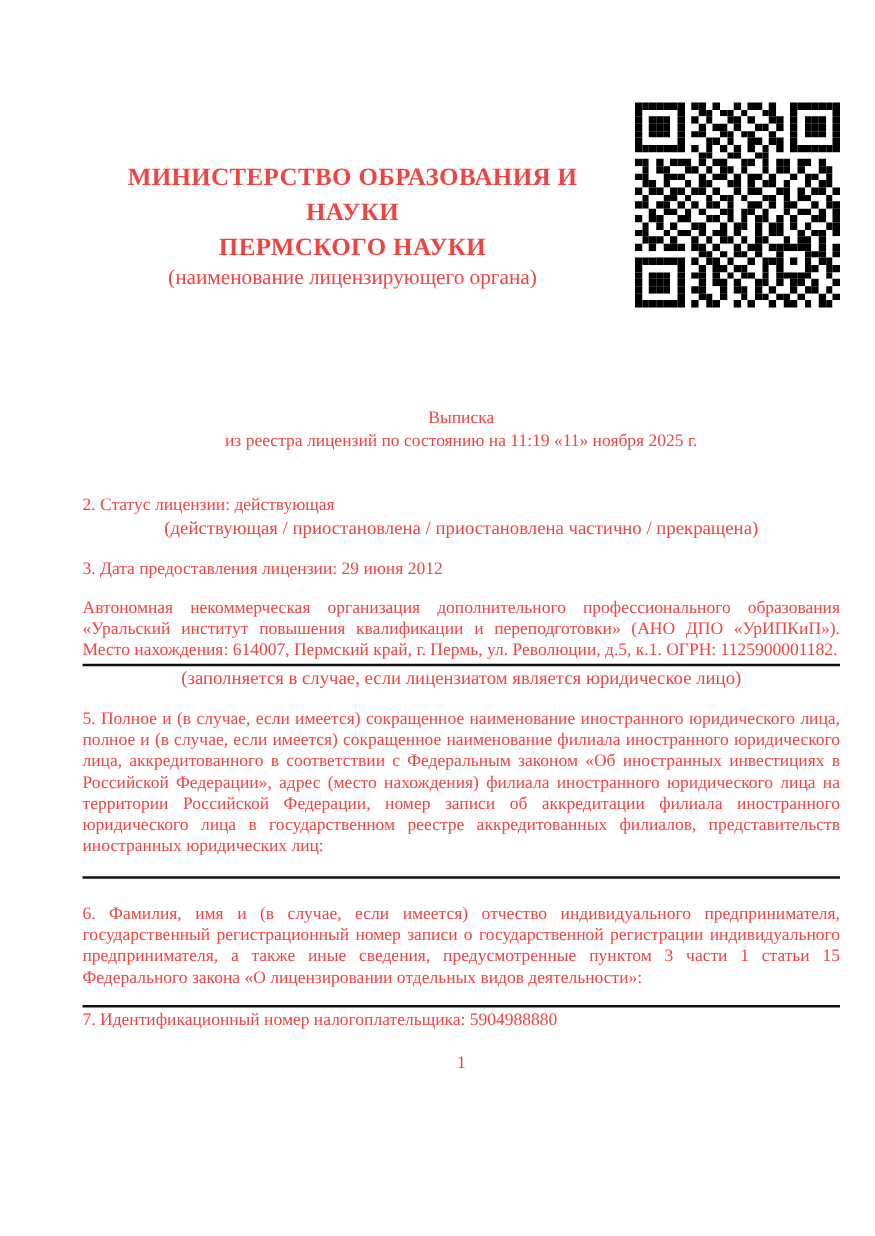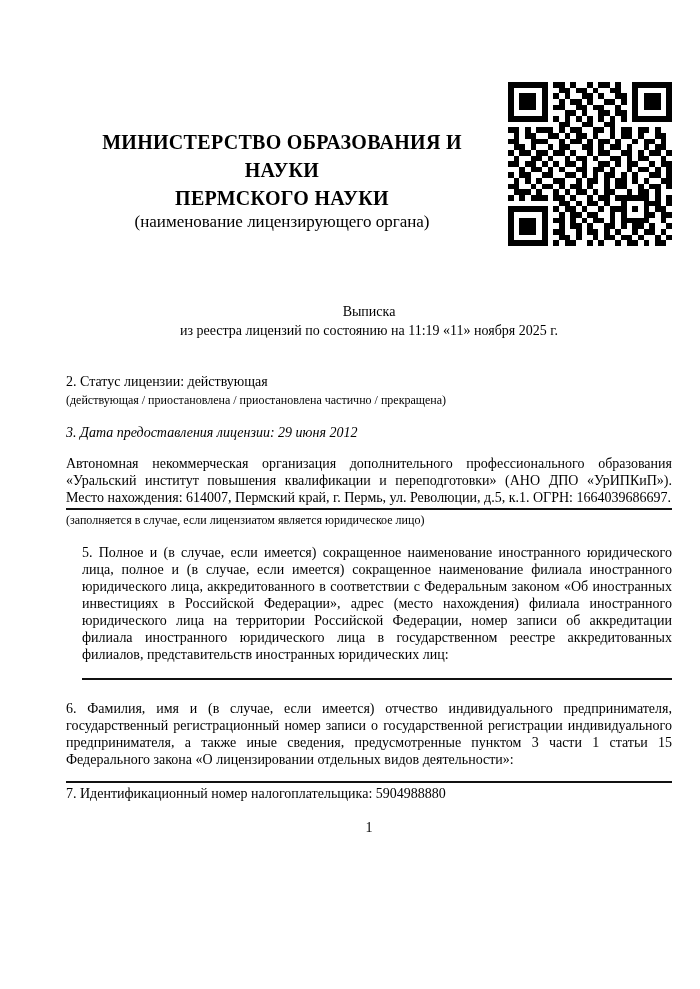--- a/index.html
+++ b/index.html
@@ -2,42 +2,42 @@
 <html><head>
 <meta charset="utf-8">
 <style>
   html, body { margin:0; padding:0; background:#ffffff; }
   .page {
     position:relative;
     width:700px; height:989px;
     box-sizing:border-box;
     padding:0 28px 0 66px;
     background:#ffffff;
-    color:#000000;
+    color:#ef4444;
     font-family:"Liberation Serif","DejaVu Serif",serif;
     overflow:hidden;
   }
   .header { display:flex; justify-content:space-between; align-items:flex-start; }
   .header-left { width:432px; margin-top:128px; text-align:center; }
   .ministry-name { font-weight:bold; font-size:20px; line-height:28px; letter-spacing:0.3px; }
   .ministry-caption { font-size:17px; line-height:14px; margin-top:3px; }
   .qr { width:164px; height:164px; margin-top:82px;
         display:grid; grid-template-columns:repeat(29,1fr); grid-template-rows:repeat(29,1fr); }
   .qr div { background:#ffffff; }
   .qr div.on { background:#000000; }
-  .doc-title { text-align:center; font-size:14px; line-height:19px; margin-top:56px; }
+  .doc-title { text-align:center; font-size:14px; line-height:19px; margin-top:79px; }
   .item { font-size:14px; line-height:17px; }
   .item p { margin:0; text-align:justify; }
-  .note { font-size:12px; line-height:15px; text-align:left; margin-top:3px; }
+  .note { font-size:15px; line-height:15px; text-align:center; margin-top:3px; }
   .answer-line { border:none; border-top:2px solid #111111; margin:0; }
   .m-item1 { margin-top:33px; }
   .m-item2 { margin-top:17px; }
-  .m-item3 { margin-top:16px;font-style:italic; }
+  .m-item3 { margin-top:16px; }
   .m-item4 { margin-top:14px; }
-  .m-item5 { margin-top:16px;margin-left:16px; }
+  .m-item5 { margin-top:16px; }
   .m-item6 { margin-top:20px; }
   .m-item7 { margin-top:2px; }
   .line-gap5 { margin-top:15px; }
   .line-gap6 { margin-top:13px; }
   .line-gap4 { margin-top:2px; }
   .page-number { text-align:center; font-size:14px; line-height:17px; margin-top:17px; }
 </style>
 </head>
 <body>
 
@@ -903,21 +903,21 @@
     <p>2. Статус лицензии: действующая</p>
     <div class="note">(действующая / приостановлена / приостановлена частично / прекращена)</div>
   </div>
 
 
   <div class="item m-item3">
     <p>3. Дата предоставления лицензии: 29 июня 2012</p>
   </div>
 
   <div class="item m-item4">
-    <p>Автономная некоммерческая организация дополнительного профессионального образования «Уральский институт повышения квалификации и переподготовки» (АНО ДПО «УрИПКиП»). Место нахождения: 614007, Пермский край, г. Пермь, ул. Революции, д.5, к.1. ОГРН: 1664039686697.</p>
+    <p>Автономная некоммерческая организация дополнительного профессионального образования «Уральский институт повышения квалификации и переподготовки» (АНО ДПО «УрИПКиП»). Место нахождения: 614007, Пермский край, г. Пермь, ул. Революции, д.5, к.1. ОГРН: 1125900001182.</p>
     <hr class="answer-line line-gap4">
     <div class="note">(заполняется в случае, если лицензиатом является юридическое лицо)</div>
   </div>
 
   <div class="item m-item5">
     <p>5. Полное и (в случае, если имеется) сокращенное наименование иностранного юридического лица, полное и (в случае, если имеется) сокращенное наименование филиала иностранного юридического лица, аккредитованного в соответствии с Федеральным законом «Об иностранных инвестициях в Российской Федерации», адрес (место нахождения) филиала иностранного юридического лица на территории Российской Федерации, номер записи об аккредитации филиала иностранного юридического лица в государственном реестре аккредитованных филиалов, представительств иностранных юридических лиц:</p>
     <hr class="answer-line line-gap5">
   </div>
 
   <div class="item m-item6">

